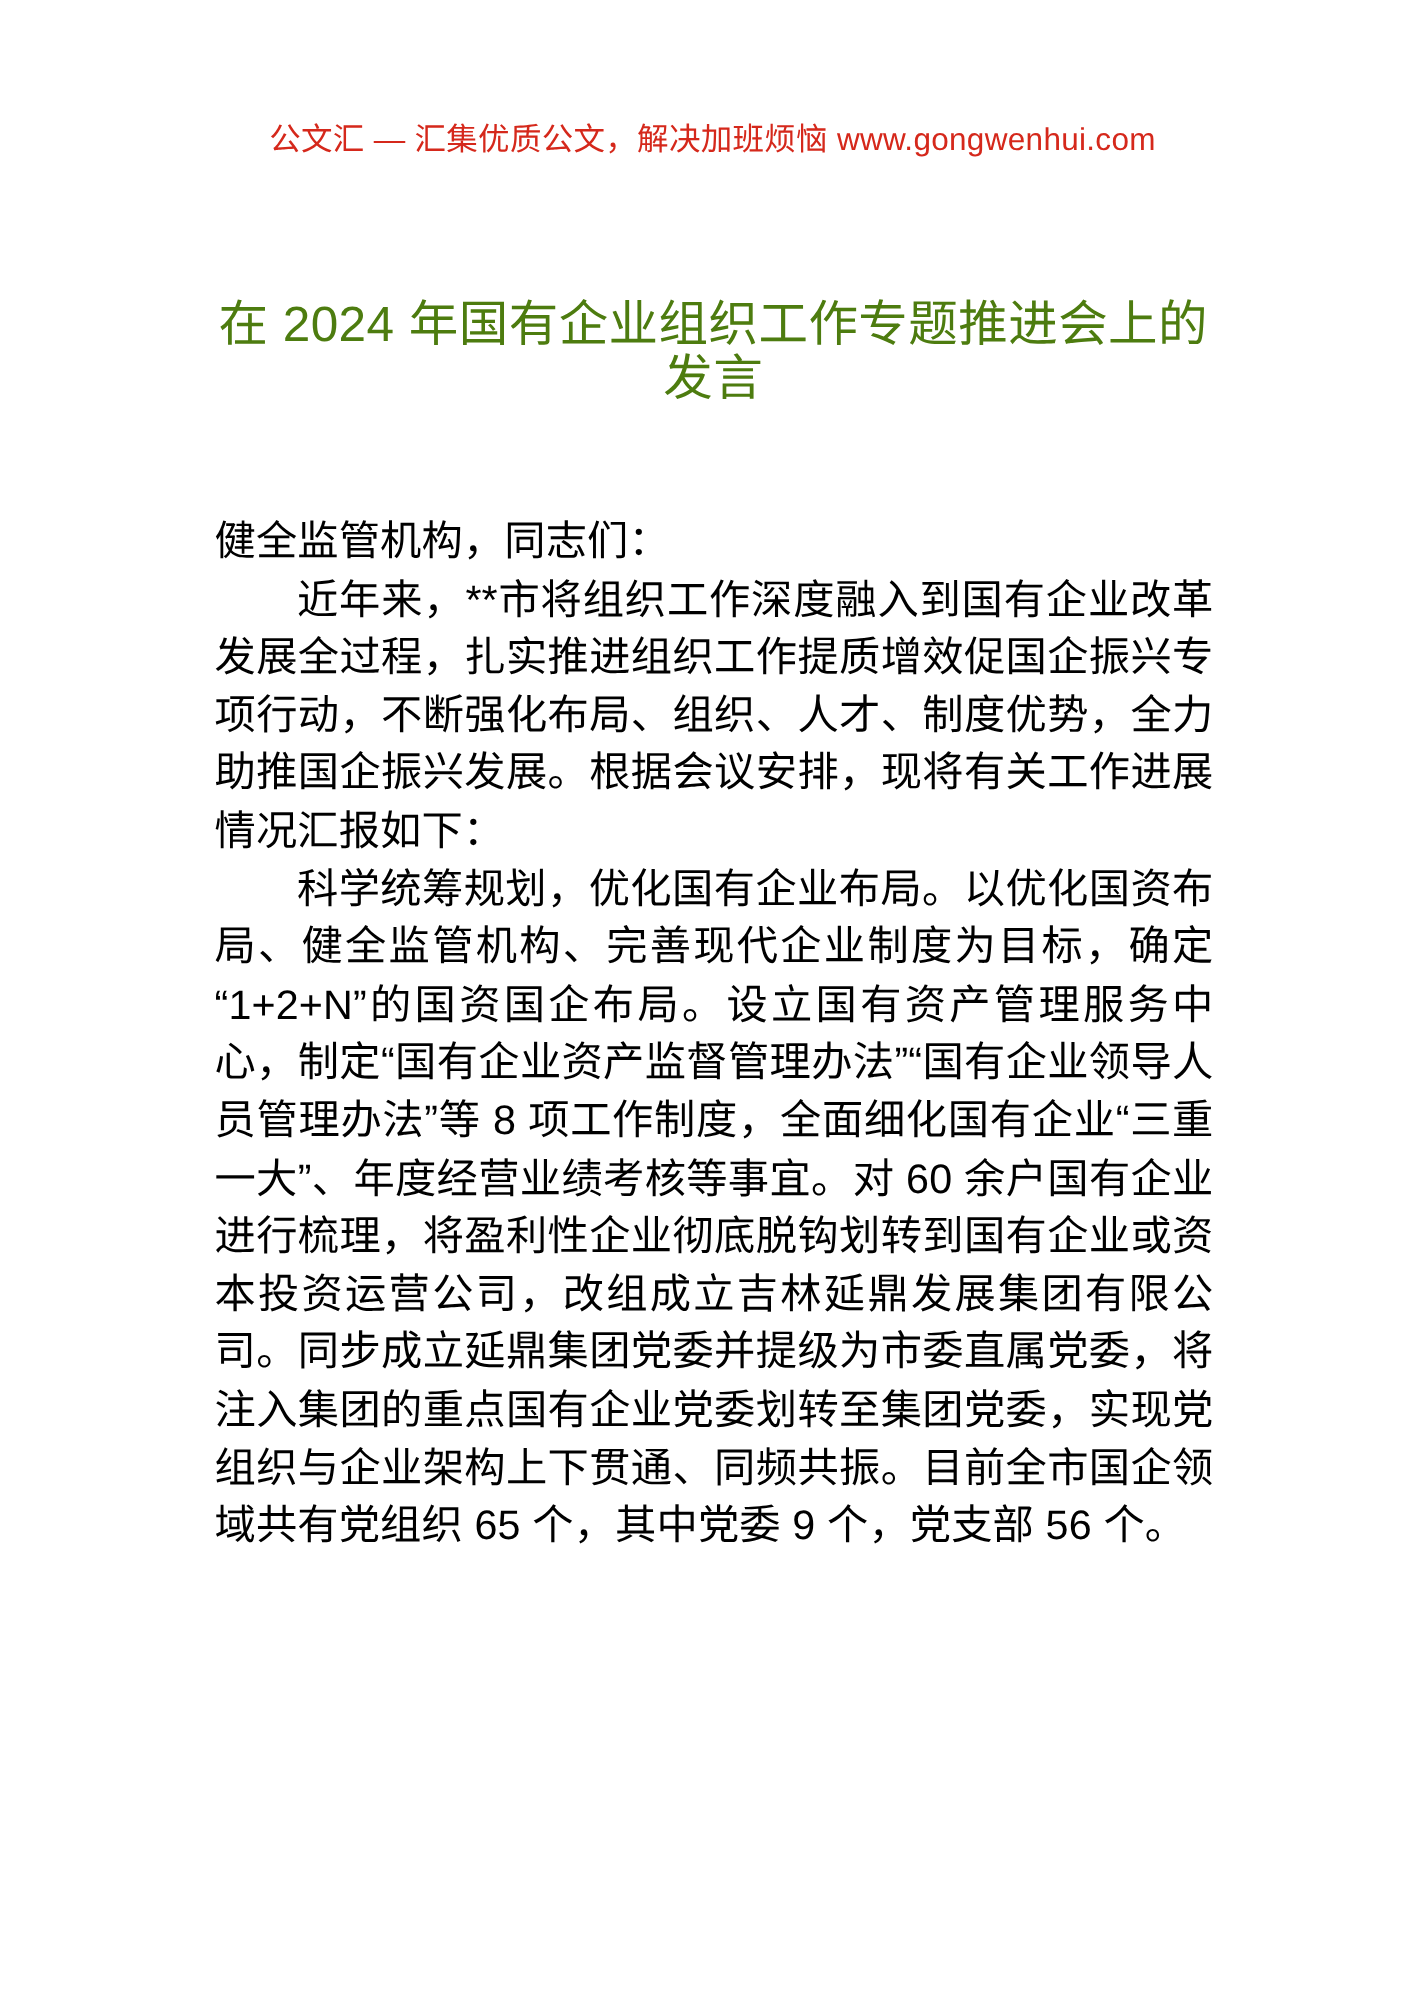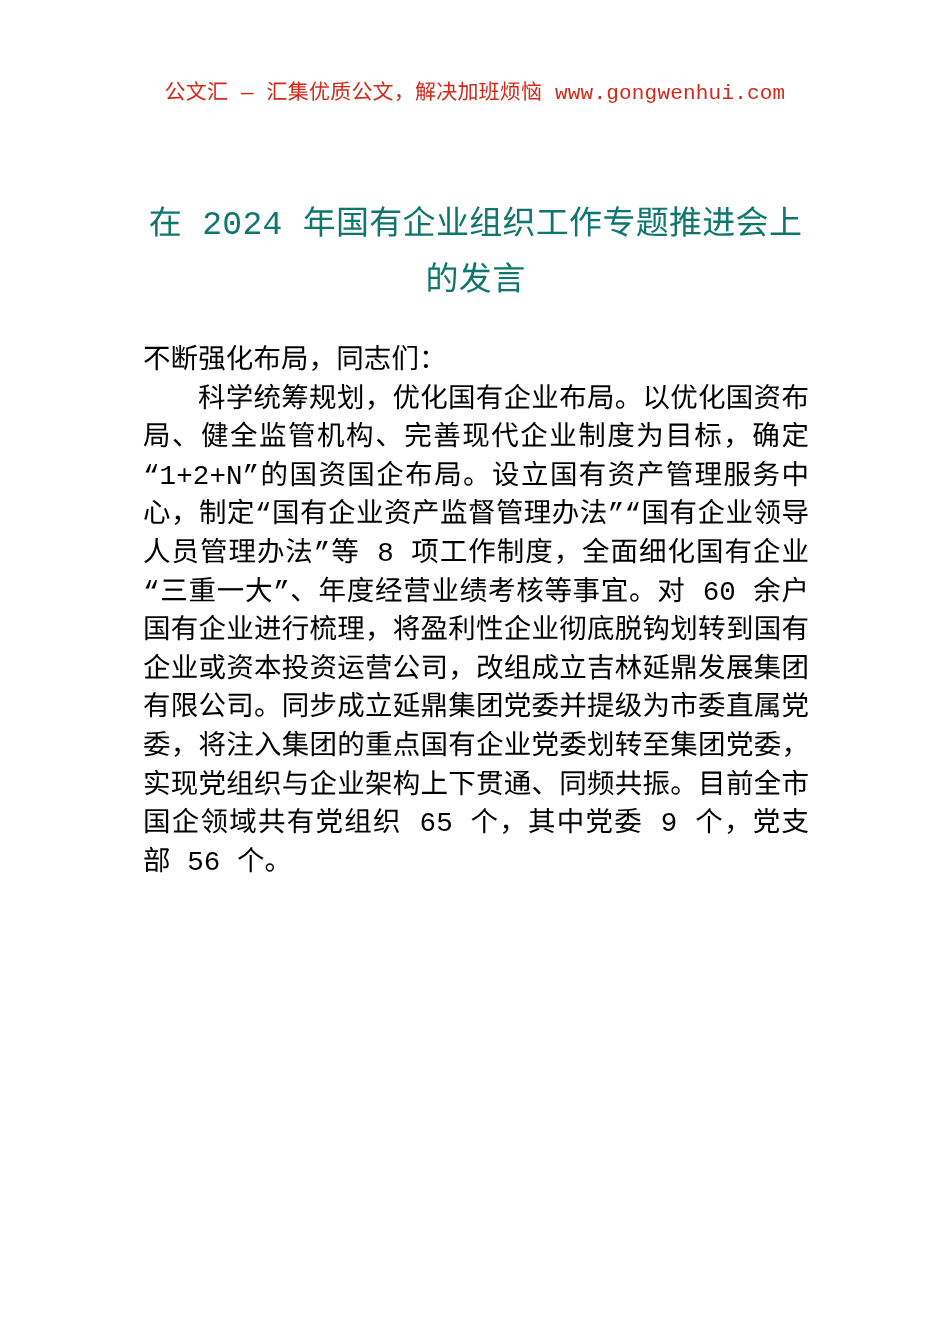--- a/index.html
+++ b/index.html
@@ -6,21 +6,21 @@
     margin: 0;
     padding: 0;
     background: #ffffff;
   }
   .page {
     position: relative;
     width: 950px;
     height: 1344px;
     background: #ffffff;
     overflow: hidden;
-    font-family: Liberation Mono, monospace;
+    font-family: Liberation Sans, sans-serif;
     -webkit-font-smoothing: antialiased;
   }
 
   
   .site-header {
     position: absolute;
     top: 80px;
     left: 0;
     width: 950px;
     text-align: center;
@@ -32,22 +32,22 @@
   }
 
   
   .doc-title {
     position: absolute;
     top: 176px;
     left: 143px;
     width: 665px;
     text-align: center;
     font-size: 33px;
-    line-height: 56px;
-    color: #0f766e;
+    line-height: 36px;
+    color: #4d7c0f;
     letter-spacing: 0.3px;
     font-weight: 400;
   }
 
   
   .doc-body {
     position: absolute;
     top: 342px;
     left: 143px;
     width: 666px;
@@ -71,17 +71,18 @@
 </head>
 <body>
 
 <div class="page">
 
   <div class="site-header">公文汇 — 汇集优质公文，解决加班烦恼 www.gongwenhui.com</div>
 
   <h1 class="doc-title">在 2024 年国有企业组织工作专题推进会上的发言</h1>
 
   <div class="doc-body">
-    <p class="para salutation">不断强化布局，同志们：</p>
+    <p class="para salutation">健全监管机构，同志们：</p>
+    <p class="para indent">近年来，**市将组织工作深度融入到国有企业改革发展全过程，扎实推进组织工作提质增效促国企振兴专项行动，不断强化布局、组织、人才、制度优势，全力助推国企振兴发展。根据会议安排，现将有关工作进展情况汇报如下：</p>
     <p class="para indent">科学统筹规划，优化国有企业布局。以优化国资布局、健全监管机构、完善现代企业制度为目标，确定“1+2+N”的国资国企布局。设立国有资产管理服务中心，制定“国有企业资产监督管理办法”“国有企业领导人员管理办法”等 8 项工作制度，全面细化国有企业“三重一大”、年度经营业绩考核等事宜。对 60 余户国有企业进行梳理，将盈利性企业彻底脱钩划转到国有企业或资本投资运营公司，改组成立吉林延鼎发展集团有限公司。同步成立延鼎集团党委并提级为市委直属党委，将注入集团的重点国有企业党委划转至集团党委，实现党组织与企业架构上下贯通、同频共振。目前全市国企领域共有党组织 65 个，其中党委 9 个，党支部 56 个。</p>
   </div>
 
 </div>
 
 </body></html>

